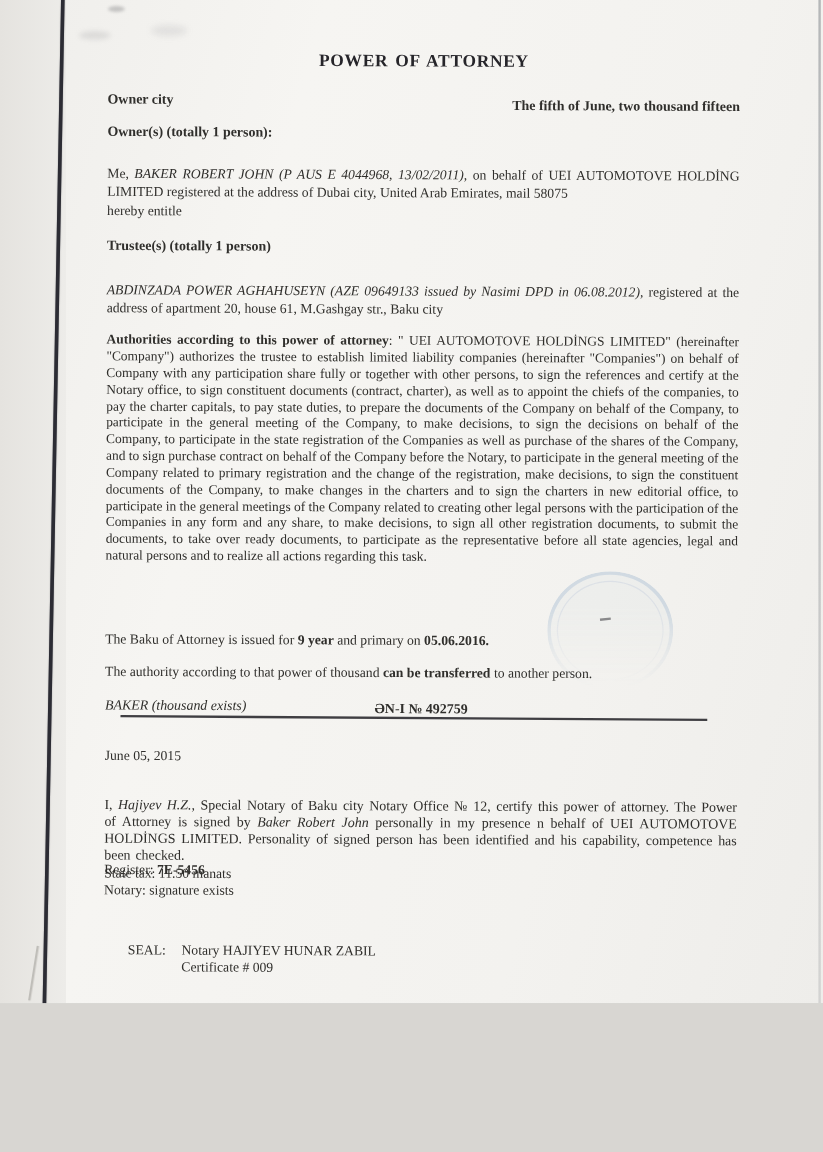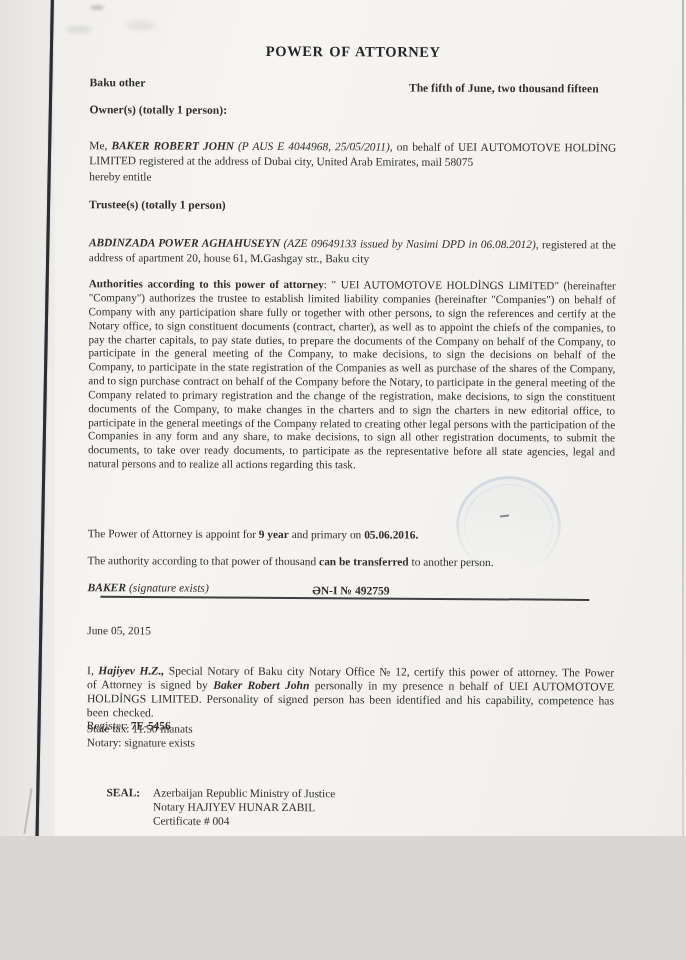--- a/index.html
+++ b/index.html
@@ -19,46 +19,46 @@
   .sm1{left:90px;top:5px;width:14px;height:5px;background:rgba(95,95,100,.30);filter:blur(1.5px);}
   .sm2{left:66px;top:26px;width:26px;height:7px;background:rgba(120,120,125,.18);filter:blur(2px);}
   .sm3{left:126px;top:21px;width:30px;height:9px;background:rgba(130,130,135,.15);filter:blur(2.5px);}
   .crease{position:absolute;left:27px;top:788px;width:2px;height:46px;
     background:rgba(150,148,142,.5);transform:rotate(9deg);filter:blur(.4px);}
   .content{position:absolute;left:0;top:0;width:100%;height:100%;
     transform:rotate(0.25deg);transform-origin:40% 0;}
   .block{position:absolute;left:90px;width:527px;font-size:11.4px;line-height:15px;}
   .b{font-weight:bold;}
   .i{font-style:italic;}
-  .bi{font-weight:bold;font-style:italic;}
+  .bi{font-weight:normal;font-style:italic;}
   .just{text-align:justify;}
   .title{top:44px;text-align:center;font-weight:bold;font-size:14.5px;
     letter-spacing:.6px;word-spacing:1.5px;color:#26252a;}
   .placedate{top:76px;display:flex;justify-content:space-between;
     font-weight:bold;font-size:11.6px;}
-  .placedate .date{margin-top:4px;margin-right:18px;}
+  .placedate .date{margin-top:4px;}
   .owners-heading{top:103px;font-weight:bold;font-size:11.6px;}
   .owner-par{top:128px;}
   .hereby{top:170px;}
   .trustee-heading{top:198px;font-weight:bold;font-size:11.6px;}
   .trustee-par{top:225px;}
   .authorities-par{top:267px;font-size:11.2px;line-height:13.85px;}
   .validity{top:516px;}
   .transfer{top:543px;}
   .signature{top:569px;font-size:11.6px;}
   .registry{top:583px;text-align:center;font-weight:bold;font-size:11.6px;}
   .rule{position:absolute;left:103px;top:597px;width:489px;height:2px;
     background:#3f3e42;transform:rotate(0.12deg);}
   .notary-date{top:624px;}
   .notary-par{top:653px;font-size:11.6px;line-height:14.3px;word-spacing:1.2px;}
   .register-line{top:708px;}
   .statetax-line{top:722px;}
   .notarysig-line{top:736px;}
   .seal-block{top:786px;display:flex;padding-left:20px;box-sizing:border-box;}
-  .seal-block .seal-label{font-weight:bold;margin-right:13px;white-space:nowrap;}
+  .seal-block .seal-label{font-weight:normal;margin-right:13px;white-space:nowrap;}
   .seal-block .seal-lines div{line-height:14.2px;}
   .seal-ring{position:absolute;left:456px;top:476px;width:99px;height:93px;
     border-radius:50%;border:3px solid rgba(110,145,190,.22);
     background:rgba(140,170,205,.05);
     -webkit-mask-image:linear-gradient(to bottom,#000 30%,rgba(0,0,0,.3) 70%,transparent 96%);
     mask-image:linear-gradient(to bottom,#000 30%,rgba(0,0,0,.3) 70%,transparent 96%);}
   .seal-ring::before{content:"";position:absolute;inset:5px;border-radius:50%;
     border:1.5px solid rgba(110,145,190,.14);}
   .dash-mark{position:absolute;left:500px;top:515px;width:9px;height:2px;
     background:rgba(70,70,75,.6);transform:rotate(-6deg);}
@@ -73,60 +73,59 @@
   <div class="smudge sm1"></div>
   <div class="smudge sm2"></div>
   <div class="smudge sm3"></div>
   <div class="crease"></div>
 
   <div class="content">
 
     <div class="block title">POWER OF ATTORNEY</div>
 
     <div class="block placedate">
-        <span class="place">Baku other</span>
+        <span class="place">Owner city</span>
         <span class="date">The fifth of June, two thousand fifteen</span>
       </div>
 
     <div class="block owners-heading">Owner(s) (totally 1 person):</div>
 
-    <p class="block owner-par just"><span>Me, </span><span class="bi">BAKER ROBERT JOHN </span><span class="i">(P AUS E 4044968, 25/05/2011),</span><span> on behalf of UEI AUTOMOTOVE HOLDİNG LIMITED registered at the address of Dubai city, United Arab Emirates, mail 58075</span></p>
+    <p class="block owner-par just"><span>Me, </span><span class="bi">BAKER ROBERT JOHN </span><span class="i">(P AUS E 4044968, 13/02/2011),</span><span> on behalf of UEI AUTOMOTOVE HOLDİNG LIMITED registered at the address of Dubai city, United Arab Emirates, mail 58075</span></p>
 
     <div class="block hereby">hereby entitle</div>
 
     <div class="block trustee-heading">Trustee(s) (totally 1 person)</div>
 
     <p class="block trustee-par just"><span class="bi">ABDINZADA POWER AGHAHUSEYN </span><span class="i">(AZE 09649133 issued by Nasimi DPD in 06.08.2012),</span><span> registered at the address of apartment 20, house 61, M.Gashgay str., Baku city</span></p>
 
     <p class="block authorities-par just"><span class="b">Authorities according to this power of attorney</span><span>: " UEI AUTOMOTOVE HOLDİNGS LIMITED" (hereinafter "Company") authorizes the trustee to establish limited liability companies (hereinafter "Companies") on behalf of Company with any participation share fully or together with other persons, to sign the references and certify at the Notary office, to sign constituent documents (contract, charter), as well as to appoint the chiefs of the companies, to pay the charter capitals, to pay state duties, to prepare the documents of the Company on behalf of the Company, to participate in the general meeting of the Company, to make decisions, to sign the decisions on behalf of the Company, to participate in the state registration of the Companies as well as purchase of the shares of the Company, and to sign purchase contract on behalf of the Company before the Notary, to participate in the general meeting of the Company related to primary registration and the change of the registration, make decisions, to sign the constituent documents of the Company, to make changes in the charters and to sign the charters in new editorial office, to participate in the general meetings of the Company related to creating other legal persons with the participation of the Companies in any form and any share, to make decisions, to sign all other registration documents, to submit the documents, to take over ready documents, to participate as the representative before all state agencies, legal and natural persons and to realize all actions regarding this task.</span></p>
 
-    <p class="block validity"><span>The Power of Attorney is appoint for </span><span class="b">9 year</span><span> and primary on </span><span class="b">05.06.2016.</span></p>
+    <p class="block validity"><span>The Baku of Attorney is issued for </span><span class="b">9 year</span><span> and primary on </span><span class="b">05.06.2016.</span></p>
 
     <p class="block transfer"><span>The authority according to that power of thousand </span><span class="b">can be transferred</span><span> to another person.</span></p>
 
-    <p class="block signature"><span class="bi">BAKER </span><span class="i">(signature exists)</span></p>
+    <p class="block signature"><span class="bi">BAKER </span><span class="i">(thousand exists)</span></p>
 
     <div class="block registry">ƏN-I № 492759</div>
     <div class="rule"></div>
 
     <div class="block notary-date">June 05, 2015</div>
 
     <p class="block notary-par just"><span>I, </span><span class="bi">Hajiyev H.Z.,</span><span> Special Notary of Baku city Notary Office № 12, certify this power of attorney. The Power of Attorney is signed by </span><span class="bi">Baker Robert John</span><span> personally in my presence n behalf of UEI AUTOMOTOVE HOLDİNGS LIMITED. Personality of signed person has been identified and his capability, competence has been checked.</span></p>
 
     <p class="block register-line"><span>Register: </span><span class="b">7E-5456</span></p>
 
     <div class="block statetax-line">State tax: 11.50 manats</div>
     <div class="block notarysig-line">Notary: signature exists</div>
 
     <div class="block seal-block">
       <span class="seal-label">SEAL:</span>
       <span class="seal-lines">
-        <div>Azerbaijan Republic Ministry of Justice</div>
         <div>Notary HAJIYEV HUNAR ZABIL</div>
-        <div>Certificate # 004</div>
+        <div>Certificate # 009</div>
       </span>
     </div>
 
   </div>
 
   <div class="seal-ring"></div>
   <div class="dash-mark"></div>
 </div>
 
 </body></html>

